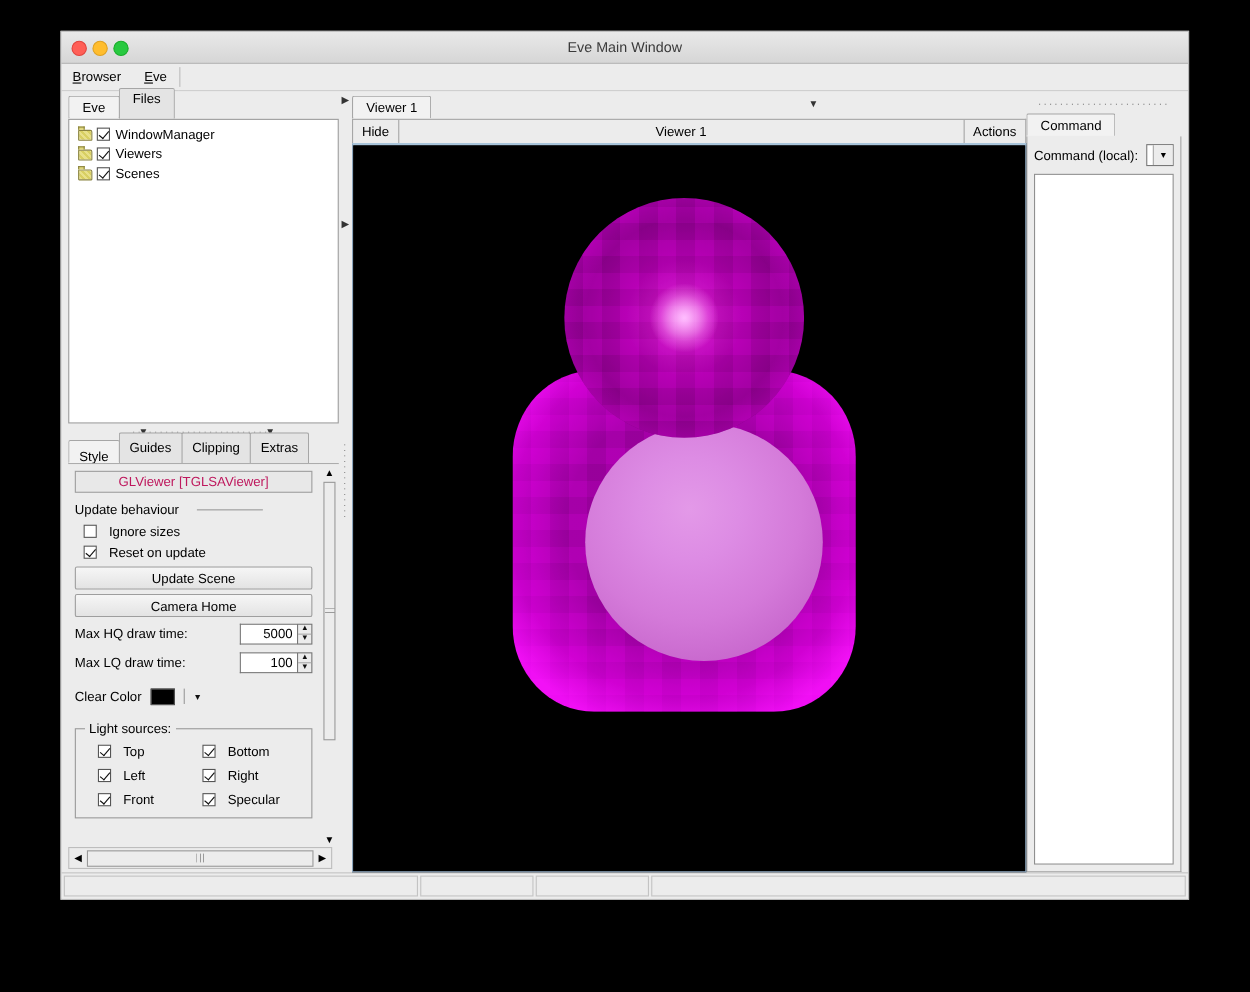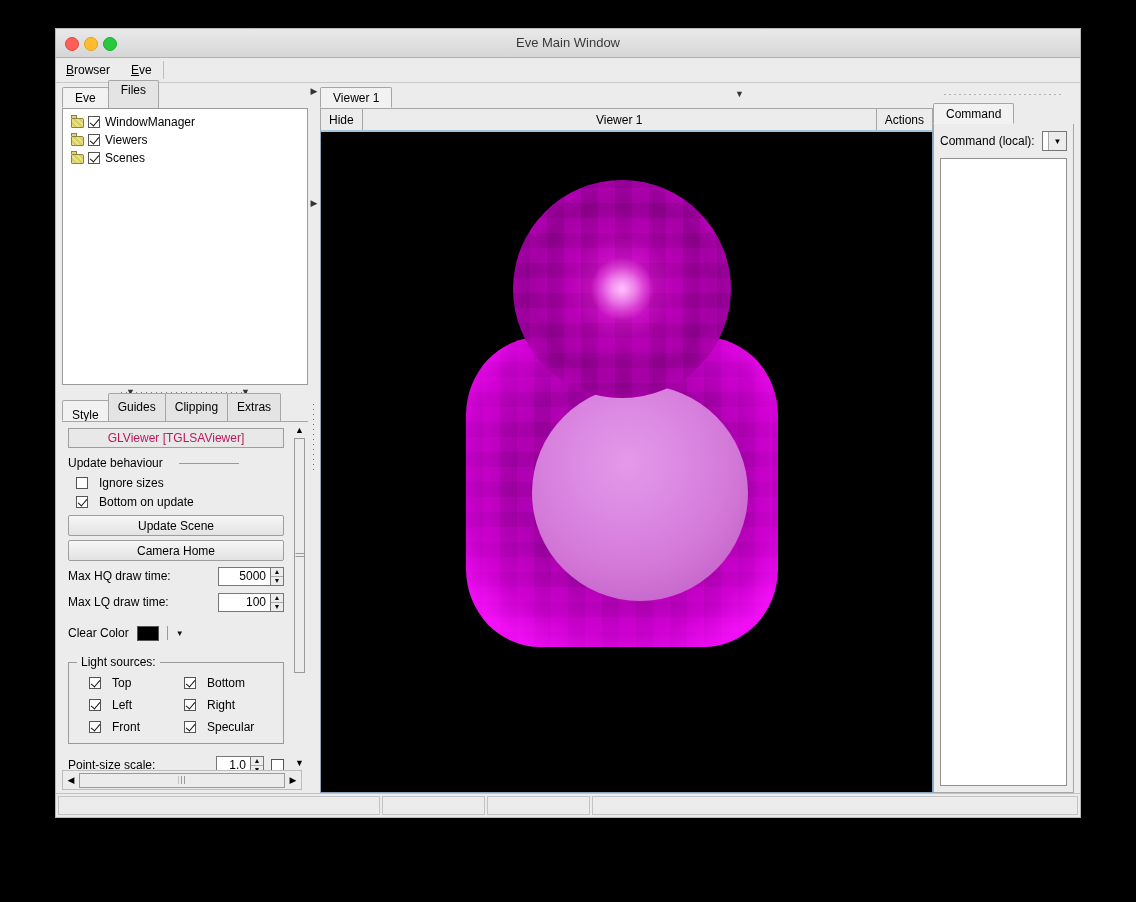--- a/index.html
+++ b/index.html
@@ -286,21 +286,21 @@
               <span>Update behaviour</span>
               <span class="rule"></span>
             </div>
 
             <div class="chkrow">
               <span class="cbx"></span>
               <span>Ignore sizes</span>
             </div>
             <div class="chkrow">
               <span class="cbx on"></span>
-              <span>Bottom on update</span>
+              <span>Reset on update</span>
             </div>
 
             <div class="btn">Update Scene</div>
             <div class="btn">Camera Home</div>
 
             <div class="fieldrow">
               <span class="lbl">Max HQ draw time:</span>
               <span class="spin">
                 <span class="val">5000</span>
                 <span class="arrows">
@@ -351,31 +351,20 @@
                   <span class="cbx on"></span>
                   <span>Front</span>
                 </div>
                 <div class="chkrow">
                   <span class="cbx on"></span>
                   <span>Specular</span>
                 </div>
               </div>
             </fieldset>
 
-            <div class="fieldrow" style="margin-top:10px">
-              <span class="lbl">Point-size scale:</span>
-              <span class="spin">
-                <span class="val" style="width:34px">1.0</span>
-                <span class="arrows">
-                  <span>▲</span>
-                  <span>▼</span>
-                </span>
-              </span>
-              <span class="trailbox"></span>
-            </div>
 
           </div>
 
           <div id="stylescroll">
             <div class="arrow up">▲</div>
             <div class="track">
               <div class="thumb">
                 <span class="grip"></span>
               </div>
             </div>

